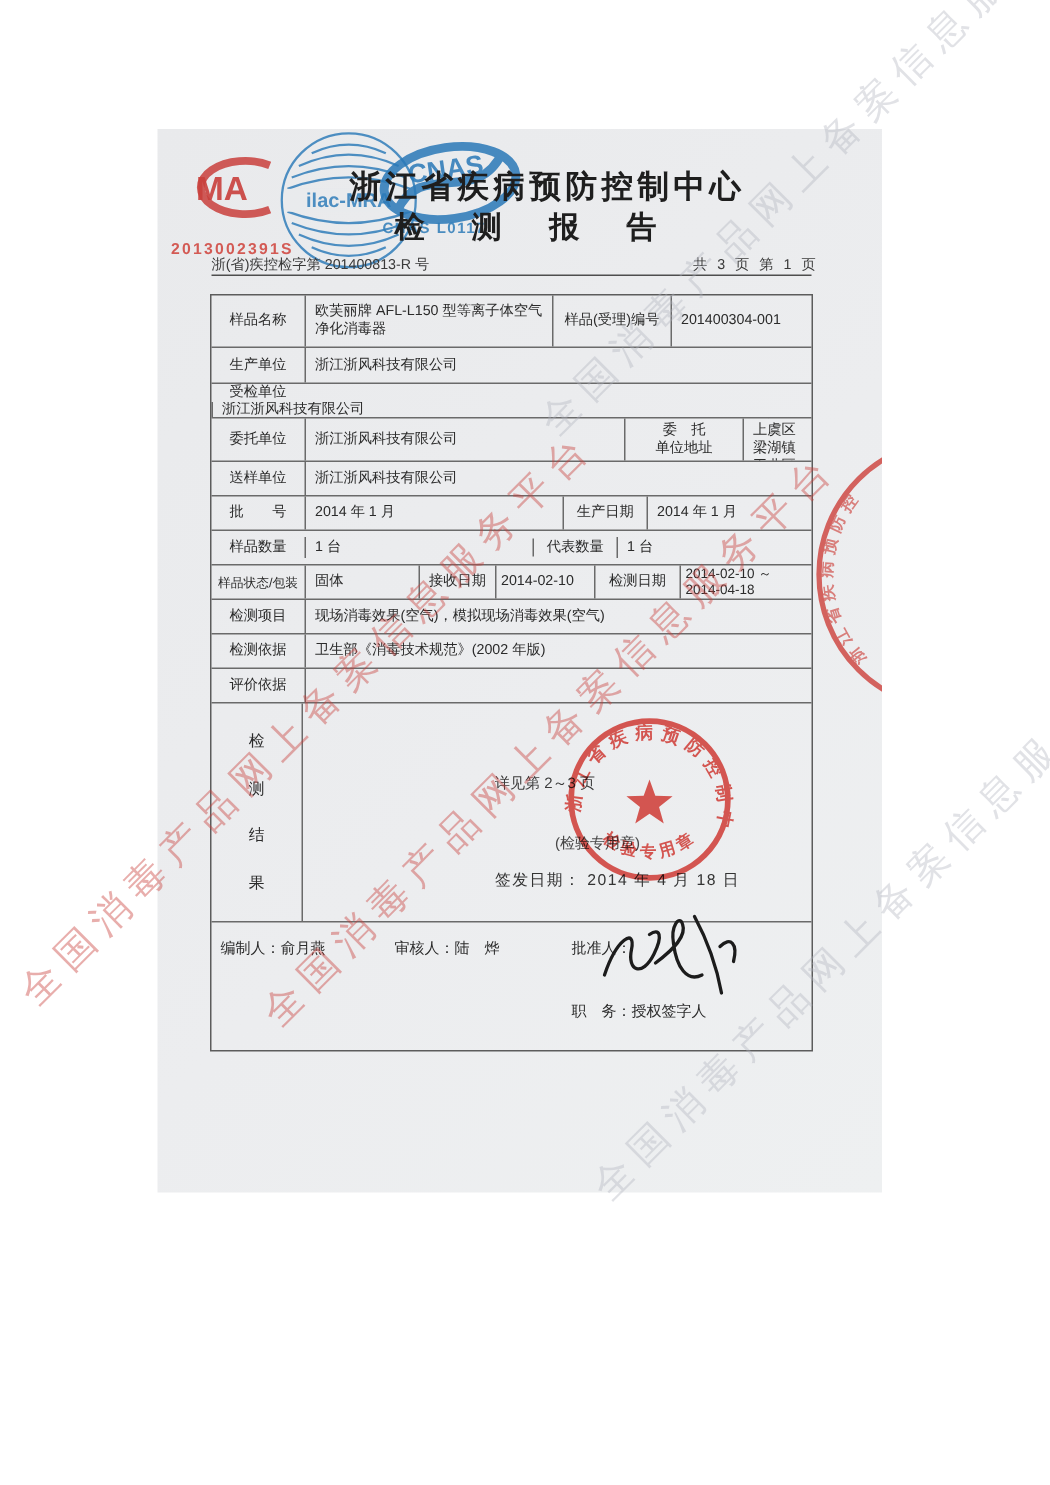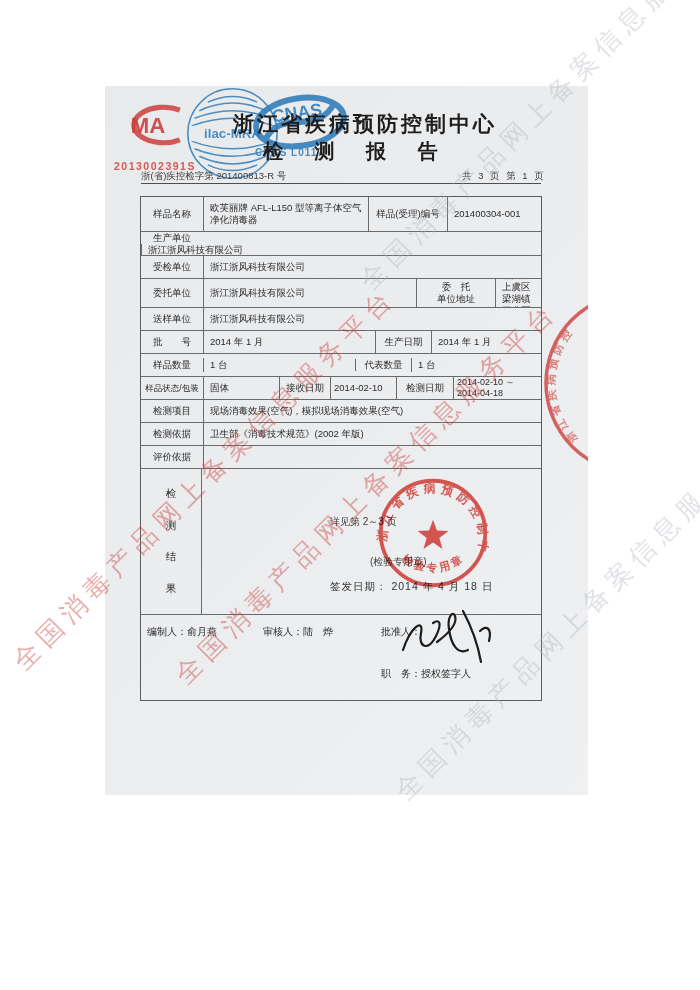--- a/index.html
+++ b/index.html
@@ -112,26 +112,26 @@
 
     <div class="tbl">
 
       <div class="row" style="height:34px;">
         <div class="cell lab">样品名称</div>
         <div class="cell val" style="flex:none;width:152px;">欧芙丽牌 AFL-L150 型等离子体空气净化消毒器</div>
         <div class="cell k2" style="width:78px;">样品(受理)编号</div>
         <div class="cell val">201400304-001</div>
       </div>
 
-      <div class="row" style="height:23px;flex-direction:column;">
+      <div class="row" style="height:23px;">
         <div class="cell lab">生产单位</div>
         <div class="cell val">浙江浙风科技有限公司</div>
       </div>
 
-      <div class="row" style="height:22px;">
+      <div class="row" style="height:22px;flex-direction:column;">
         <div class="cell lab">受检单位</div>
         <div class="cell val">浙江浙风科技有限公司</div>
       </div>
 
       <div class="row" style="height:28px;">
         <div class="cell lab">委托单位</div>
         <div class="cell val" style="flex:none;width:152px;">浙江浙风科技有限公司</div>
         <div class="cell k2" style="width:78px;margin-left:48px;">
           <span class="wrap2"><span>委　托</span><br>
           <span>单位地址</span></span>

